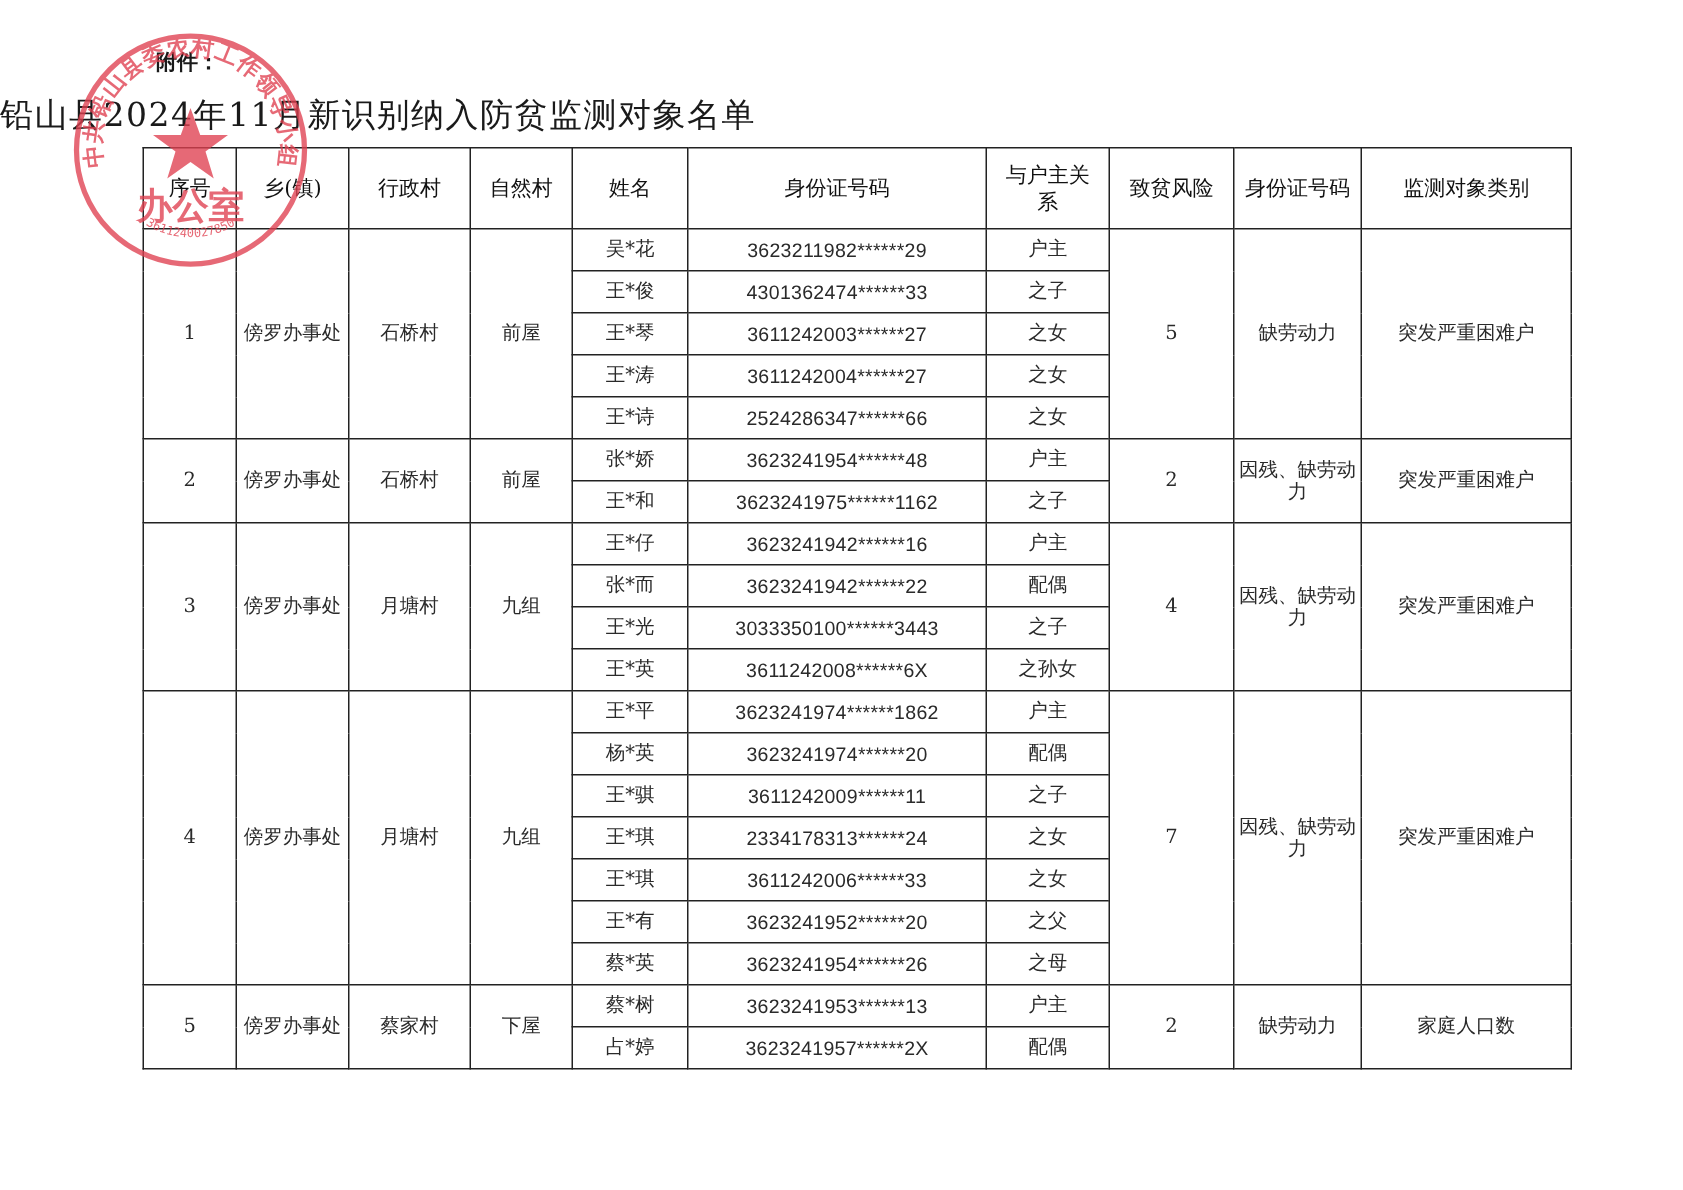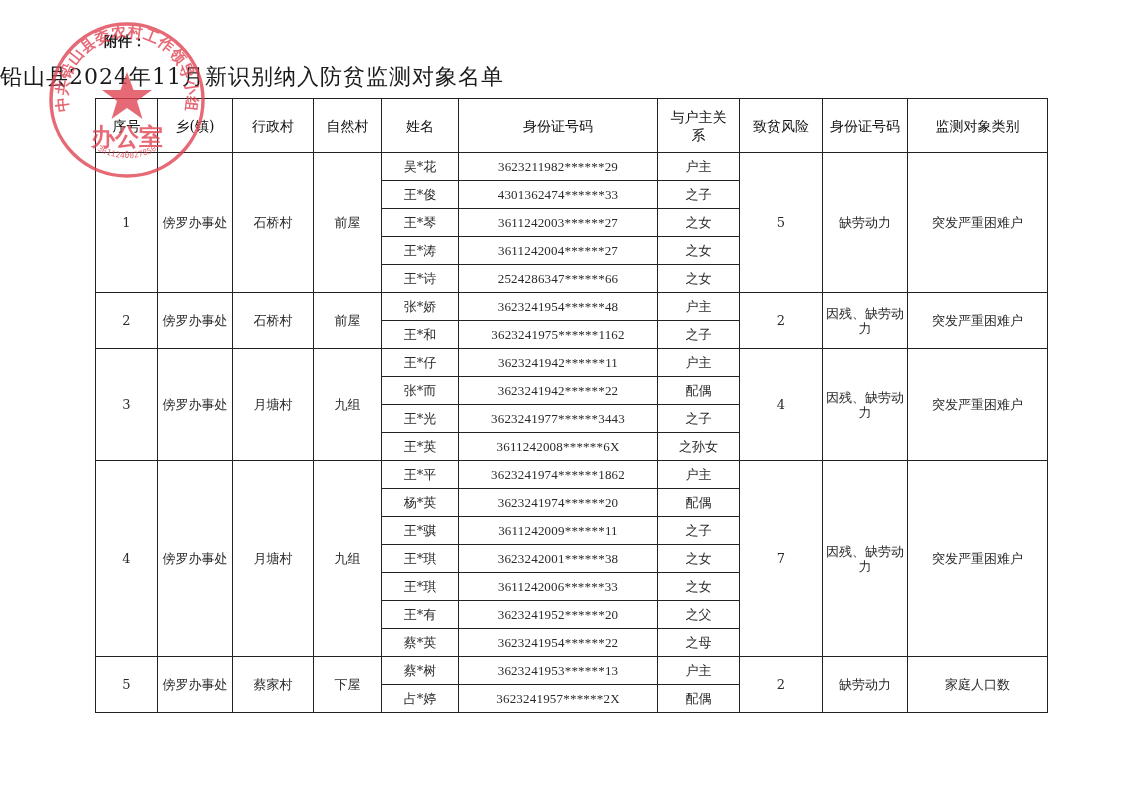--- a/index.html
+++ b/index.html
@@ -19,21 +19,21 @@
   table.roster {
     position: absolute; left: 95px; top: 98px; border-collapse: collapse; z-index: 3;
     table-layout: fixed; font-size: 13px;
   }
   table.roster td, table.roster th {
     border: 1.4px solid #222; text-align: center; vertical-align: middle; padding: 0;
     font-weight: normal; color: #2a2a2a; overflow: hidden;
   }
   table.roster th { font-size: 14px; color: #111; height: 53px; line-height: 18px; }
   table.roster td { height: 27px; line-height: 15px; }
-  td.id { font-family: Liberation Serif, serif; font-size: 13px; letter-spacing: 0.2px; }
+  td.id { font-family: Liberation Sans, sans-serif; font-size: 13px; letter-spacing: 0.2px; }
   td.risk { padding: 0 8px; }
   .stamp {
     position: absolute; left: 47px; top: 20px; width: 160px; height: 160px; z-index: 4;
     pointer-events: none; opacity: 0.78;
   }
 </style>
 </head>
 <body>
 
 <div class="attachment">附件：</div>
@@ -131,34 +131,34 @@
         <td>王*和</td>
         <td class="id">3623241975******1162</td>
         <td>之子</td>
       </tr>
       <tr style="height: 28px;">
         <td rowspan="4">3</td>
         <td rowspan="4">傍罗办事处</td>
         <td rowspan="4">月塘村</td>
         <td rowspan="4">九组</td>
         <td>王*仔</td>
-        <td class="id">3623241942******11</td>
+        <td class="id">3623241942******16</td>
         <td>户主</td>
         <td rowspan="4">4</td>
         <td class="risk" rowspan="4">因残、缺劳动力</td>
         <td rowspan="4">突发严重困难户</td>
       </tr>
       <tr style="height: 28px;">
         <td>张*而</td>
         <td class="id">3623241942******22</td>
         <td>配偶</td>
       </tr>
       <tr style="height: 28px;">
         <td>王*光</td>
-        <td class="id">3623241977******3443</td>
+        <td class="id">3033350100******3443</td>
         <td>之子</td>
       </tr>
       <tr style="height: 28px;">
         <td>王*英</td>
         <td class="id">3611242008******6X</td>
         <td>之孙女</td>
       </tr>
       <tr style="height: 28px;">
         <td rowspan="7">4</td>
         <td rowspan="7">傍罗办事处</td>
@@ -176,36 +176,36 @@
         <td class="id">3623241974******20</td>
         <td>配偶</td>
       </tr>
       <tr style="height: 28px;">
         <td>王*骐</td>
         <td class="id">3611242009******11</td>
         <td>之子</td>
       </tr>
       <tr style="height: 28px;">
         <td>王*琪</td>
-        <td class="id">3623242001******38</td>
+        <td class="id">2334178313******24</td>
         <td>之女</td>
       </tr>
       <tr style="height: 28px;">
         <td>王*琪</td>
         <td class="id">3611242006******33</td>
         <td>之女</td>
       </tr>
       <tr style="height: 28px;">
         <td>王*有</td>
         <td class="id">3623241952******20</td>
         <td>之父</td>
       </tr>
       <tr style="height: 28px;">
         <td>蔡*英</td>
-        <td class="id">3623241954******22</td>
+        <td class="id">3623241954******26</td>
         <td>之母</td>
       </tr>
       <tr style="height: 27.9px;">
         <td rowspan="2">5</td>
         <td rowspan="2">傍罗办事处</td>
         <td rowspan="2">蔡家村</td>
         <td rowspan="2">下屋</td>
         <td>蔡*树</td>
         <td class="id">3623241953******13</td>
         <td>户主</td>

